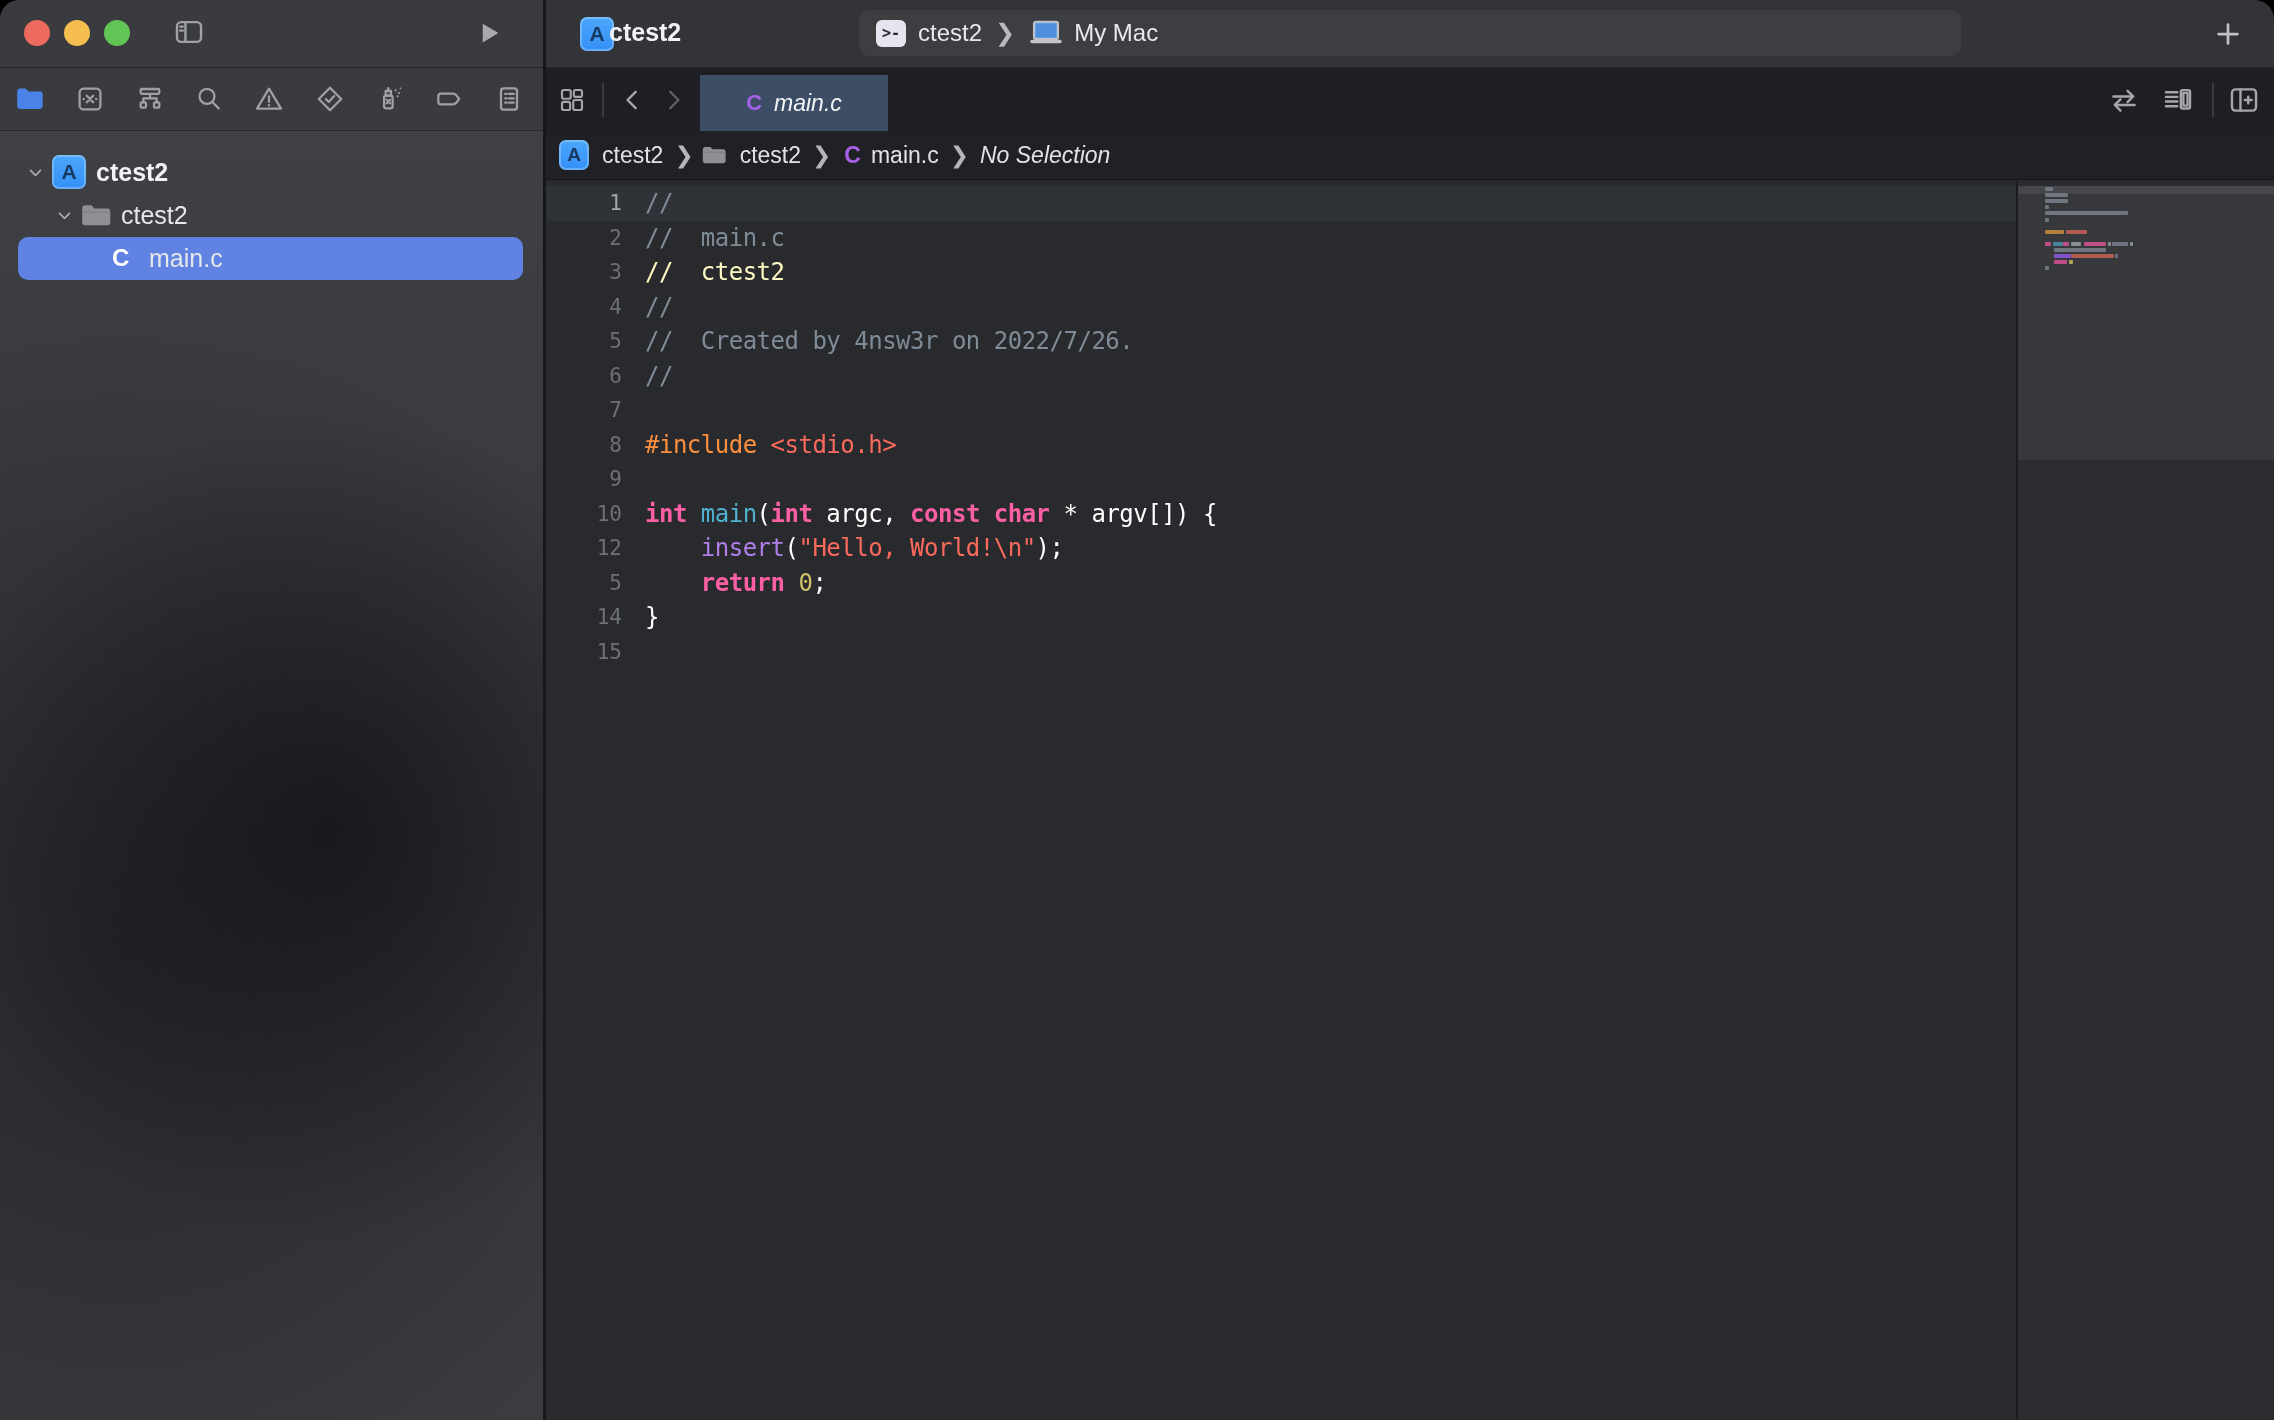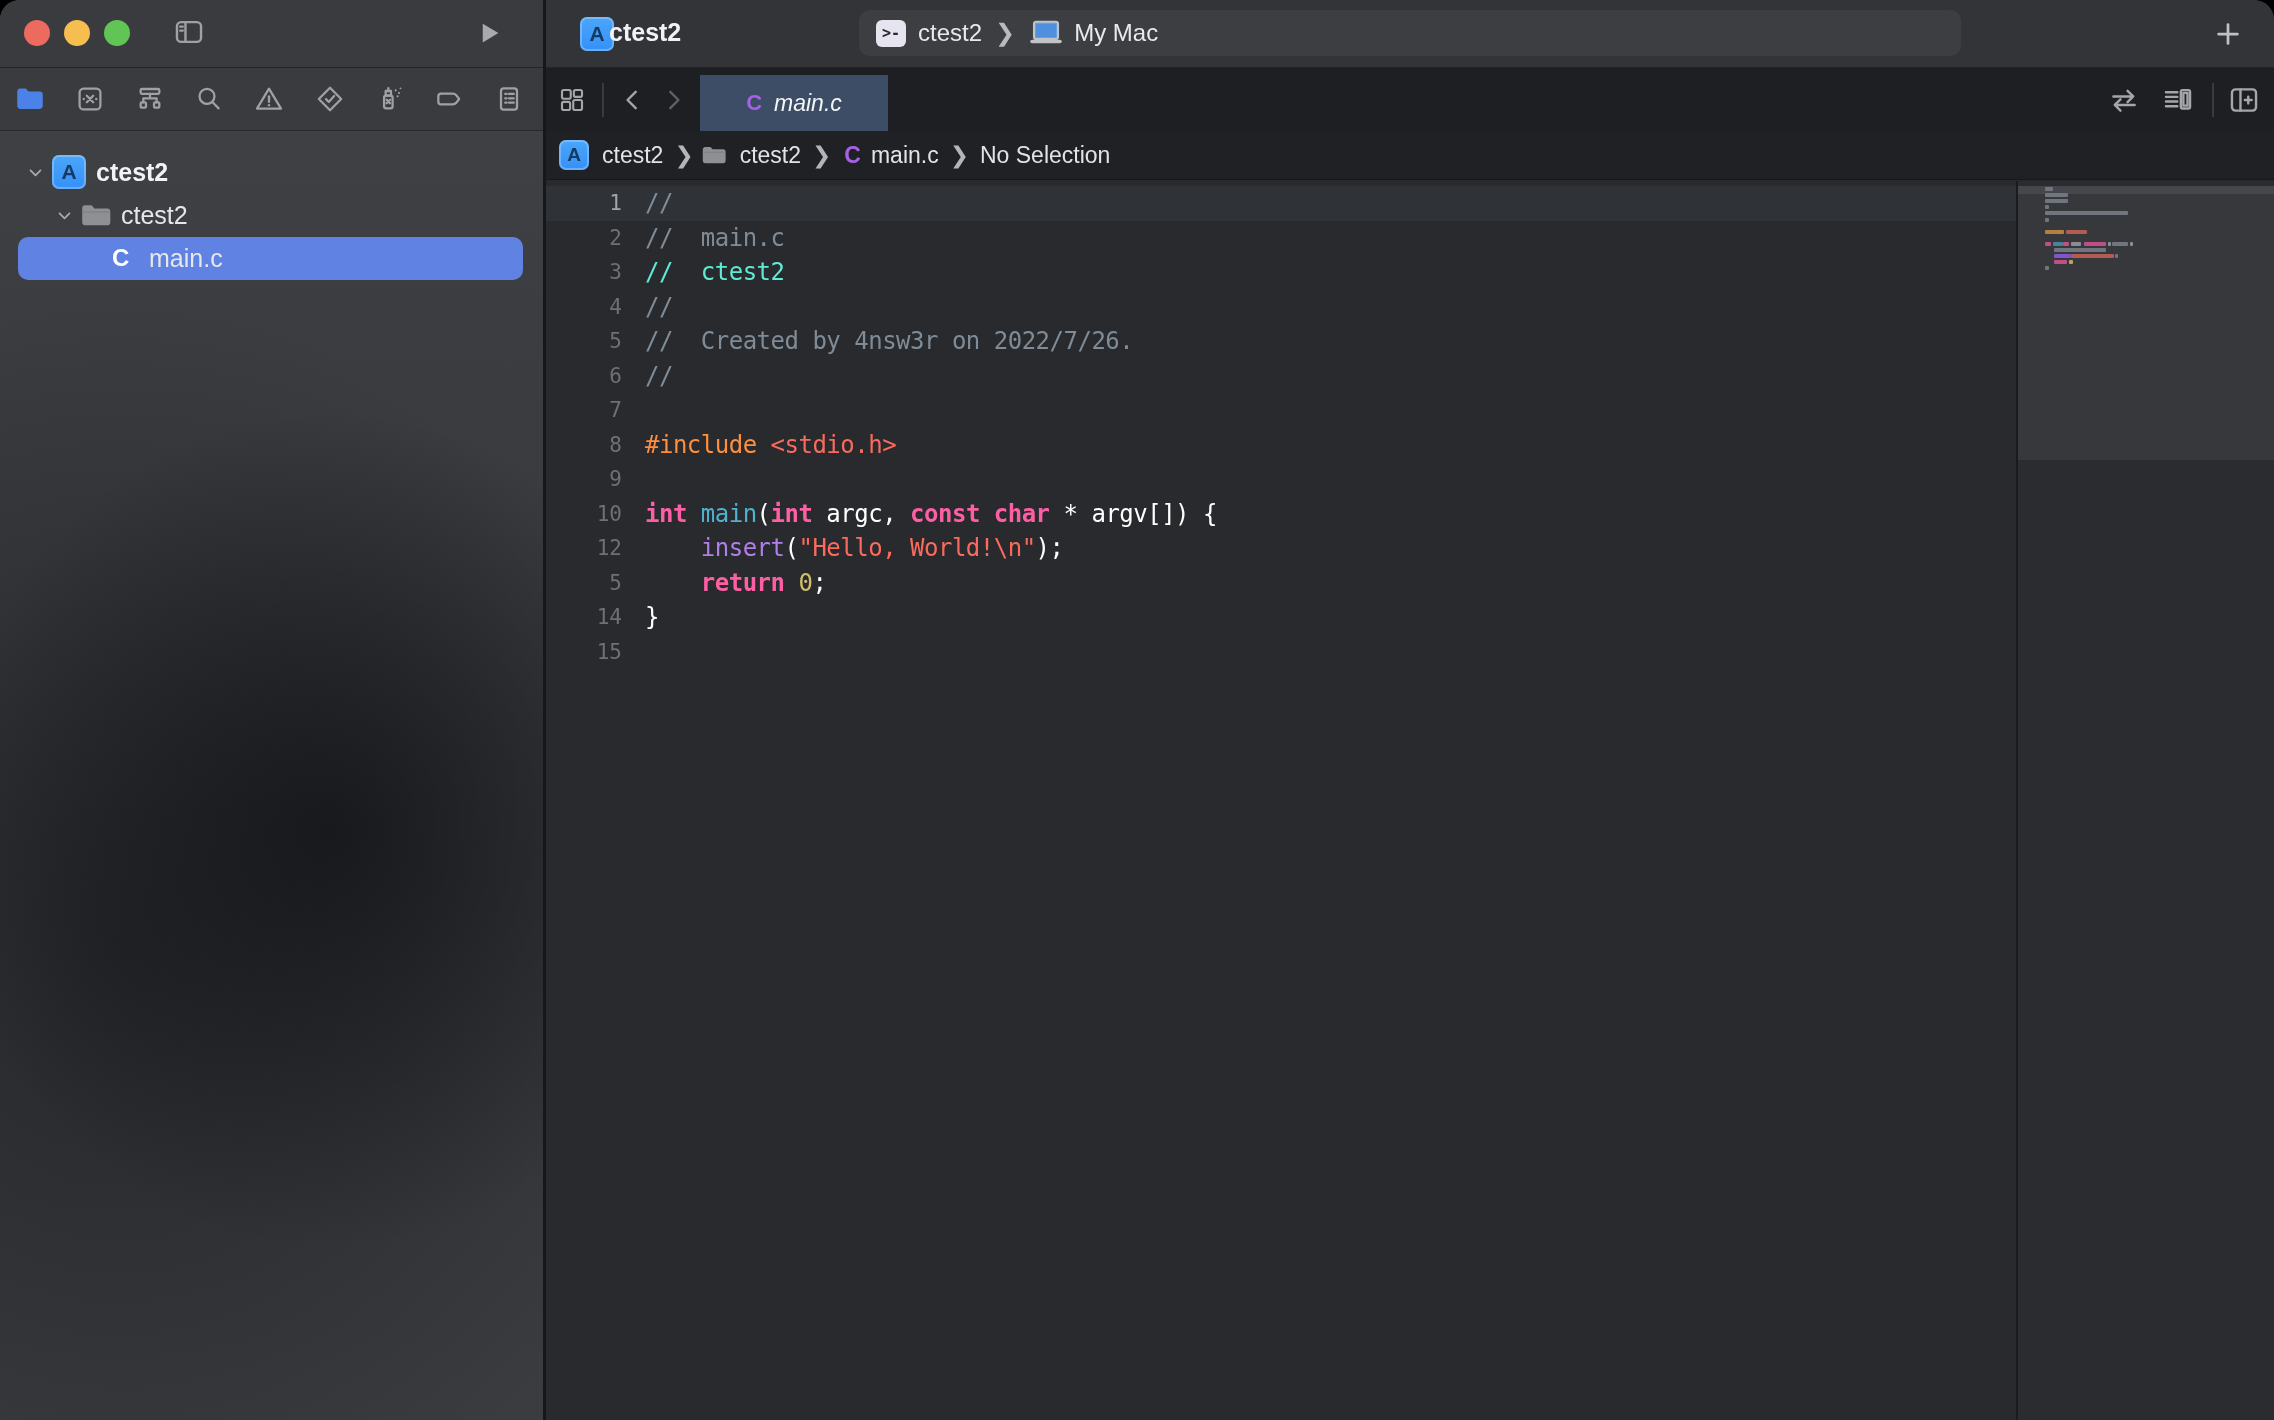--- a/index.html
+++ b/index.html
@@ -292,38 +292,38 @@
             </svg>
           </span>
           <span class="bc-label">ctest2</span>
         </span>
         <span class="bc-chev">❯</span>
         <span style="display: inline-flex; align-items: center;">
           <span class="bc-c">C</span>
           <span class="bc-label">main.c</span>
         </span>
         <span class="bc-chev">❯</span>
-        <span style="display: inline-flex; align-items: center;">
+        <span style="display: inline-flex; align-items: center; font-style: italic;">
           <span class="bc-label">No Selection</span>
         </span>
       </div>
 
     <div class="editor">
       <div class="lines">
           <div class="line current">
             <div class="gutter">1</div>
             <div class="codetxt"><span style="color: rgb(127, 140, 152);">//</span></div>
           </div>
           <div class="line">
             <div class="gutter">2</div>
             <div class="codetxt"><span style="color: rgb(127, 140, 152);">//  main.c</span></div>
           </div>
           <div class="line">
             <div class="gutter">3</div>
-            <div class="codetxt"><span style="color: #5eead4;">//  ctest2</span></div>
+            <div class="codetxt"><span style="color: #fef9c3;">//  ctest2</span></div>
           </div>
           <div class="line">
             <div class="gutter">4</div>
             <div class="codetxt"><span style="color: rgb(127, 140, 152);">//</span></div>
           </div>
           <div class="line">
             <div class="gutter">5</div>
             <div class="codetxt"><span style="color: rgb(127, 140, 152);">//  Created by 4nsw3r on 2022/7/26.</span></div>
           </div>
           <div class="line">

